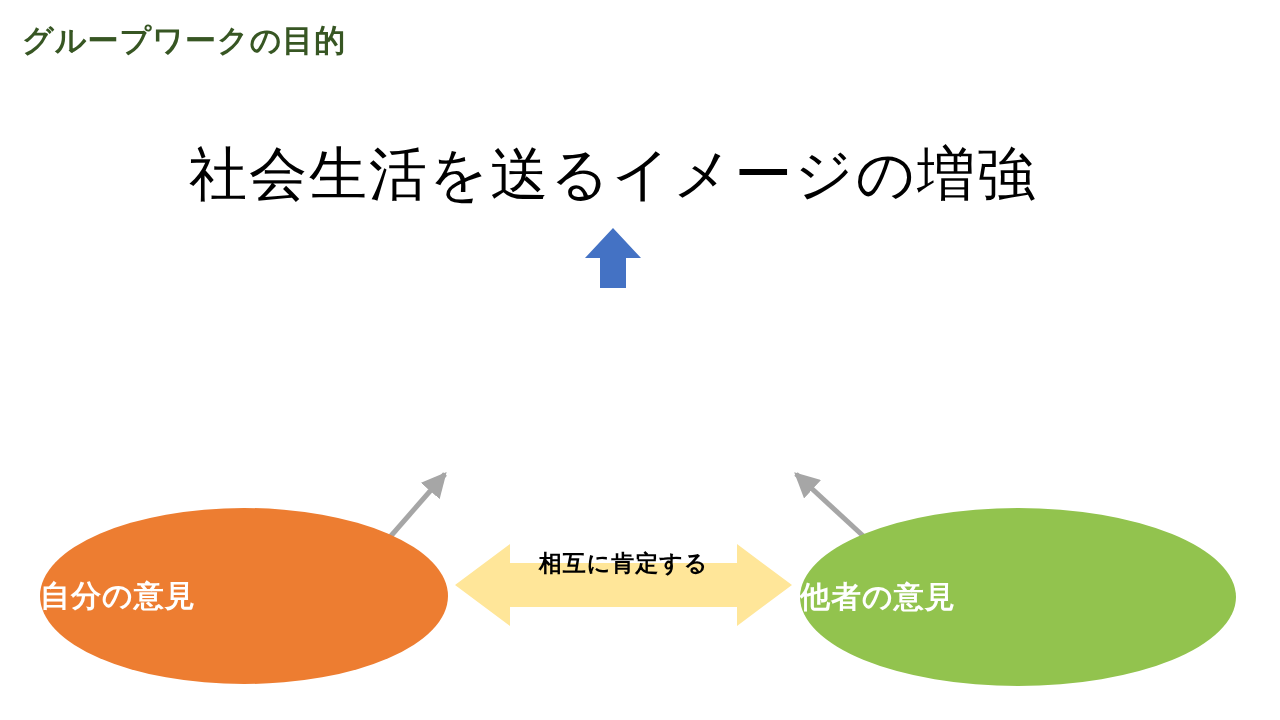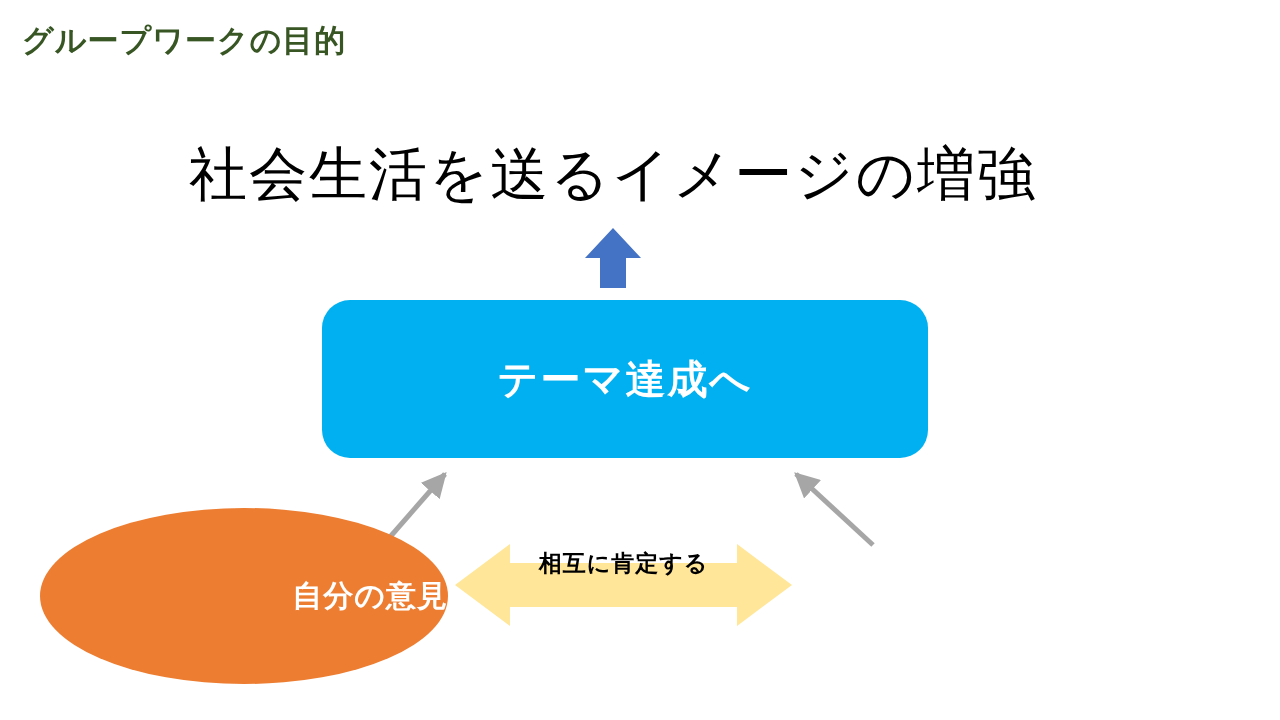--- a/index.html
+++ b/index.html
@@ -57,21 +57,21 @@
     color: var(--white-text, #ffffff);
     font-size: 40px;
     font-weight: bold;
     letter-spacing: 2px;
   }
   .ellipse {
     position: absolute;
     border-radius: 50%;
     display: flex;
     align-items: center;
-    justify-content: flex-end;
+    justify-content: flex-start;
   }
   .ellipse .label {
     color: var(--white-text, #ffffff);
     font-size: 30px;
     font-weight: bold;
     letter-spacing: 1px;
   }
   .ellipse.left {
     left: 40px;
     top: 508px;
@@ -138,24 +138,24 @@
 
     <polygon class="up-arrow-shape" points="613,228 641,258 626,258 626,288 600,288 600,258 585,258"></polygon>
 
     <line class="connector" x1="383" y1="545" x2="445" y2="474" marker-end="url(#gray-arrowhead)"></line>
 
     <line class="connector" x1="873" y1="545" x2="796" y2="474" marker-end="url(#gray-arrowhead)"></line>
 
     <polygon class="mutual-arrow-shape" points="455,585 510,544 510,563 737,563 737,544 792,585 737,626 737,607 510,607 510,626"></polygon>
   </svg>
 
-  <div class="theme-box">
-    <span class="label">テーマ達成へ</span>
-  </div>
 
   <div class="ellipse left">
     <span class="label">自分の意見</span>
   </div>
 
+  <div class="ellipse right">
+    <span class="label">他者の意見</span>
+  </div>
 
   <div class="mutual-arrow-label">相互に肯定する</div>
 
 </div>
 
 </body></html>

